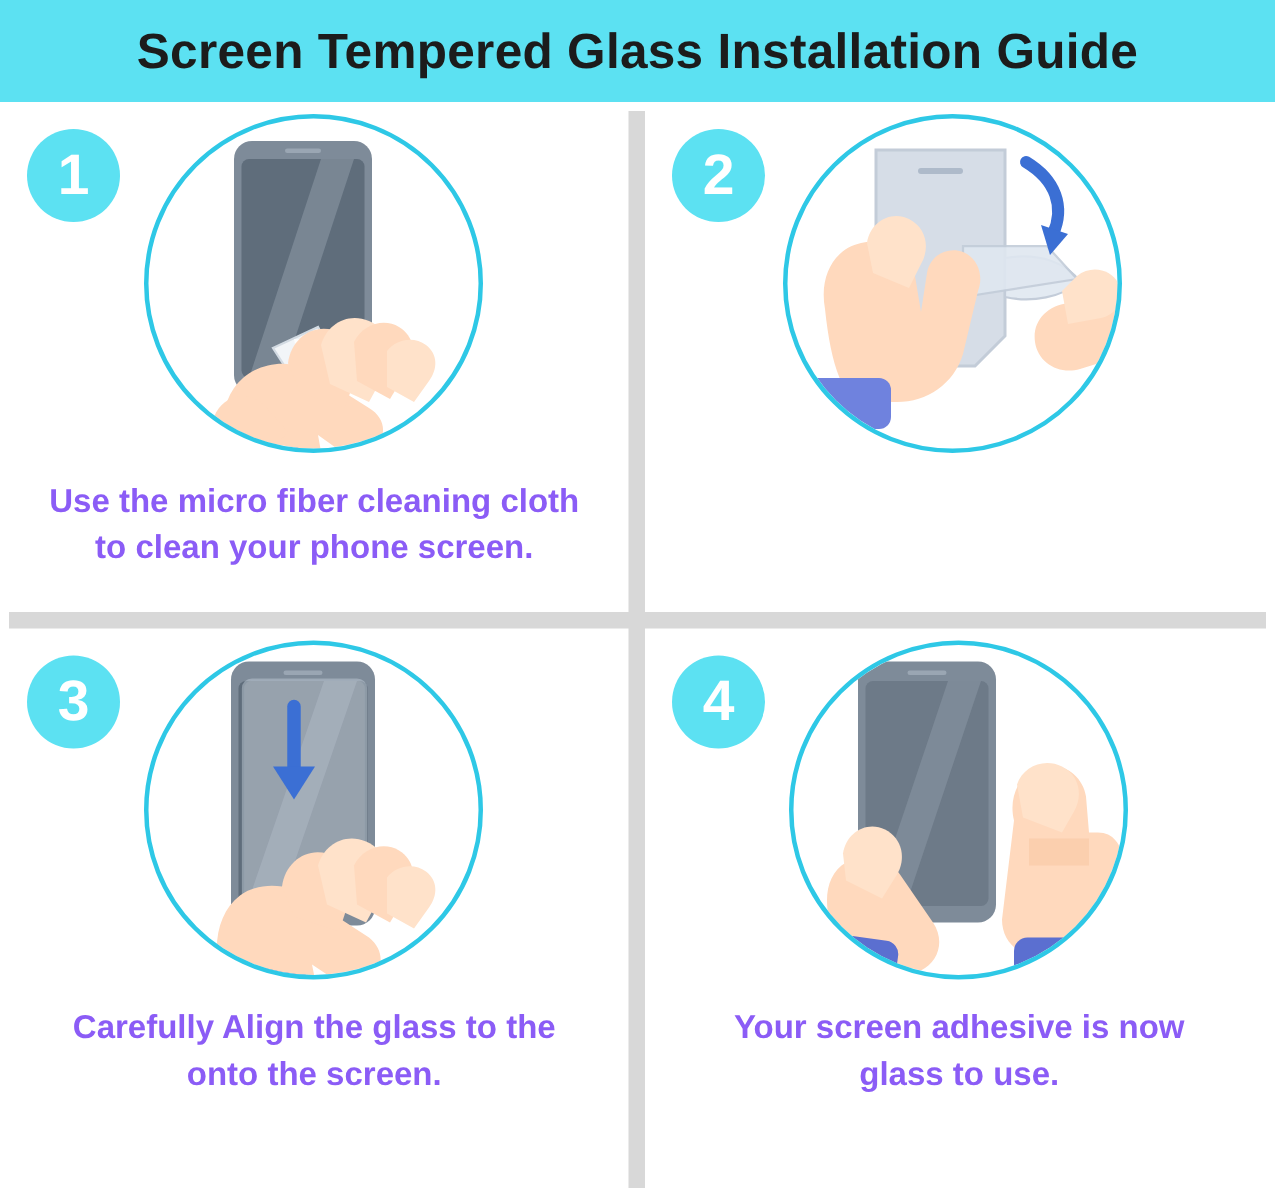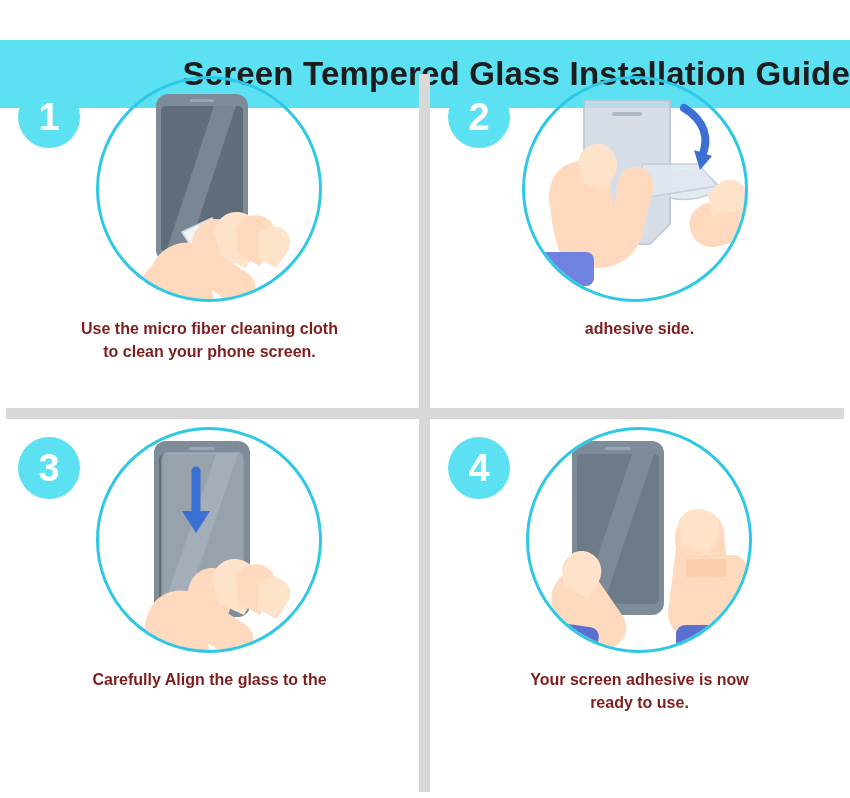--- a/index.html
+++ b/index.html
@@ -22,22 +22,21 @@
   
   .header {
     position: absolute;
     left: 0;
     top: 0;
     width: 850px;
     height: 68px;
     background: #5ce1f2;
     display: flex;
     align-items: center;
-    justify-content: flex-end;
-    margin-top: 40px;
+    justify-content: center;
   }
   .header-title {
     font-size: 33px;
     font-weight: bold;
     color: #1c1c1c;
     letter-spacing: 0.2px;
     white-space: nowrap;
   }
   
   .grid {
@@ -106,23 +105,23 @@
     border: 3px solid #2ec8e6;
     border-radius: 50%;
     box-sizing: border-box;
   }
   .caption {
     position: absolute;
     left: 10px;
     right: 10px;
     top: 250px;
     text-align: center;
-    font-size: 16px;
+    font-size: 22px;
     font-weight: bold;
-    color: #7f1d1d;
+    color: #8b5cf6;
     line-height: 1.42;
   }
   .caption span { display: block; }
   svg { display: block; }
 </style>
 </head>
 <body>
 
 <div id="guide">
 
@@ -210,21 +209,20 @@
             <rect x="6" y="176" width="66" height="34" rx="8" fill="#6f82de"></rect>
 
             <path d="M210 120 C222 108 240 112 246 126 C252 140 244 156 230 160 L198 170 C184 174 170 166 168 152 C166 138 176 128 190 126 Z" fill="#ffd9bd"></path>
             <path d="M196 108 C206 100 220 104 224 114 C228 124 222 134 212 136 L190 140 L186 118 Z" fill="#ffe2ca"></path>
             <rect x="232" y="140" width="60" height="34" rx="8" fill="#6f82de" transform="rotate(16 262 157)"></rect>
           </g>
         </svg>
       </div>
 
       <div class="caption">
-        <span>adhesive side.</span>
       </div>
     </div>
 
     <div class="cell cell-3">
       <div class="badge">
         <span>3</span>
       </div>
 
       <div class="illus">
         <div class="circle-ring"></div>
@@ -252,20 +250,21 @@
             <path d="M92 164 C94 148 108 138 122 142 C136 146 142 158 138 170 L130 194 L100 184 Z" fill="#ffd9bd"></path>
             <path d="M116 150 C120 136 134 128 148 134 C162 140 166 154 160 166 L148 188 L122 176 Z" fill="#ffe2ca"></path>
             <path d="M140 150 C146 138 160 134 170 140 C180 146 182 158 176 168 L164 188 L142 176 Z" fill="#ffd9bd"></path>
             <path d="M162 158 C168 150 180 148 188 154 C196 160 196 170 190 178 L180 192 L162 182 Z" fill="#ffe2ca"></path>
           </g>
         </svg>
       </div>
 
       <div class="caption">
         <span>Carefully Align the glass to the</span>
+        <span>onto the screen.</span>
       </div>
     </div>
 
     <div class="cell cell-4">
       <div class="badge">
         <span>4</span>
       </div>
 
       <div class="illus">
         <div class="circle-ring"></div>
@@ -289,18 +288,18 @@
             <path d="M150 120 C146 104 154 88 168 84 C182 80 196 90 198 104 L200 128 L206 128 C216 128 222 136 222 146 L222 186 C222 200 212 210 198 210 L166 210 C152 210 142 200 142 186 Z" fill="#ffd9bd"></path>
             <path d="M160 132 L200 132 L200 150 L160 150 Z" fill="#f7c7a3" opacity="0.55"></path>
             <path d="M152 96 C156 84 170 78 182 84 C194 90 196 104 190 114 L182 128 L156 118 Z" fill="#ffe2ca"></path>
             <rect x="150" y="198" width="84" height="34" rx="9" fill="#5b6fd0"></rect>
           </g>
         </svg>
       </div>
 
       <div class="caption">
         <span>Your screen adhesive is now</span>
-        <span>ready to use.</span>
+        <span>glass to use.</span>
       </div>
     </div>
 
   </div>
 </div>
 
 </body></html>

